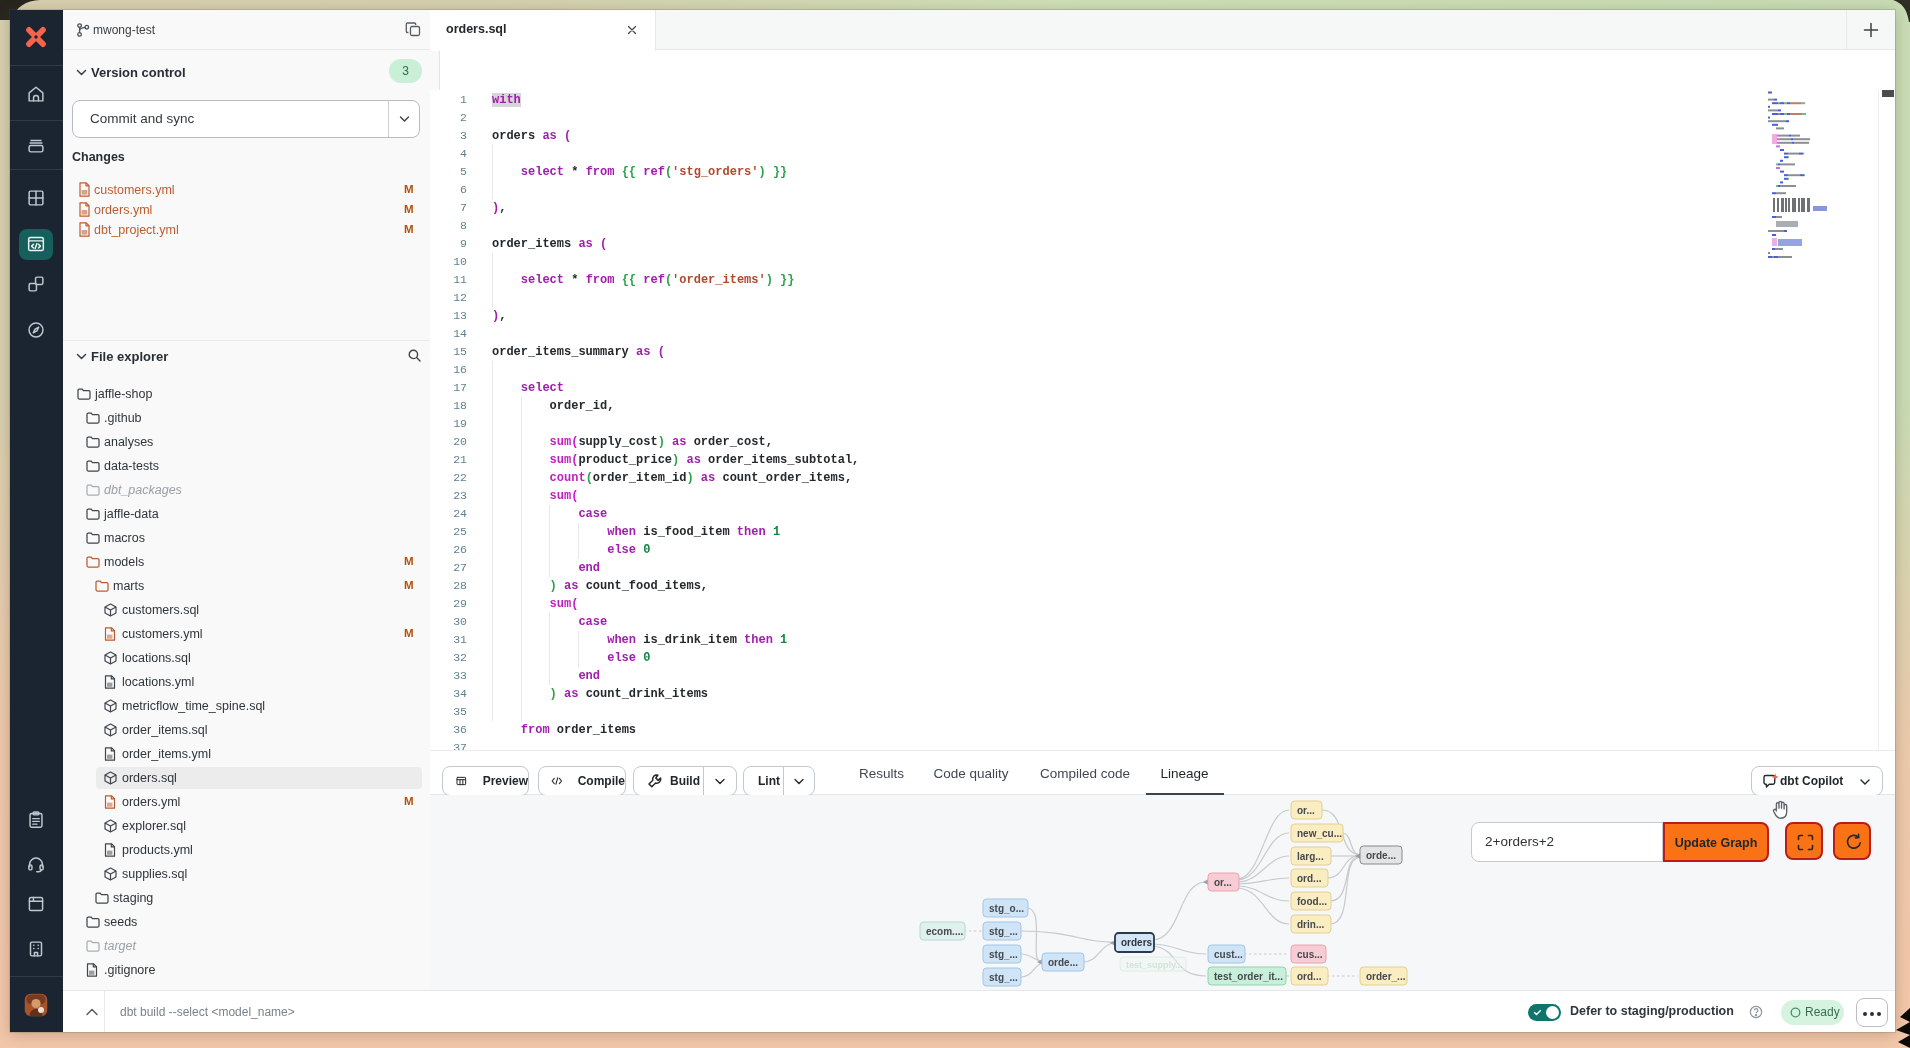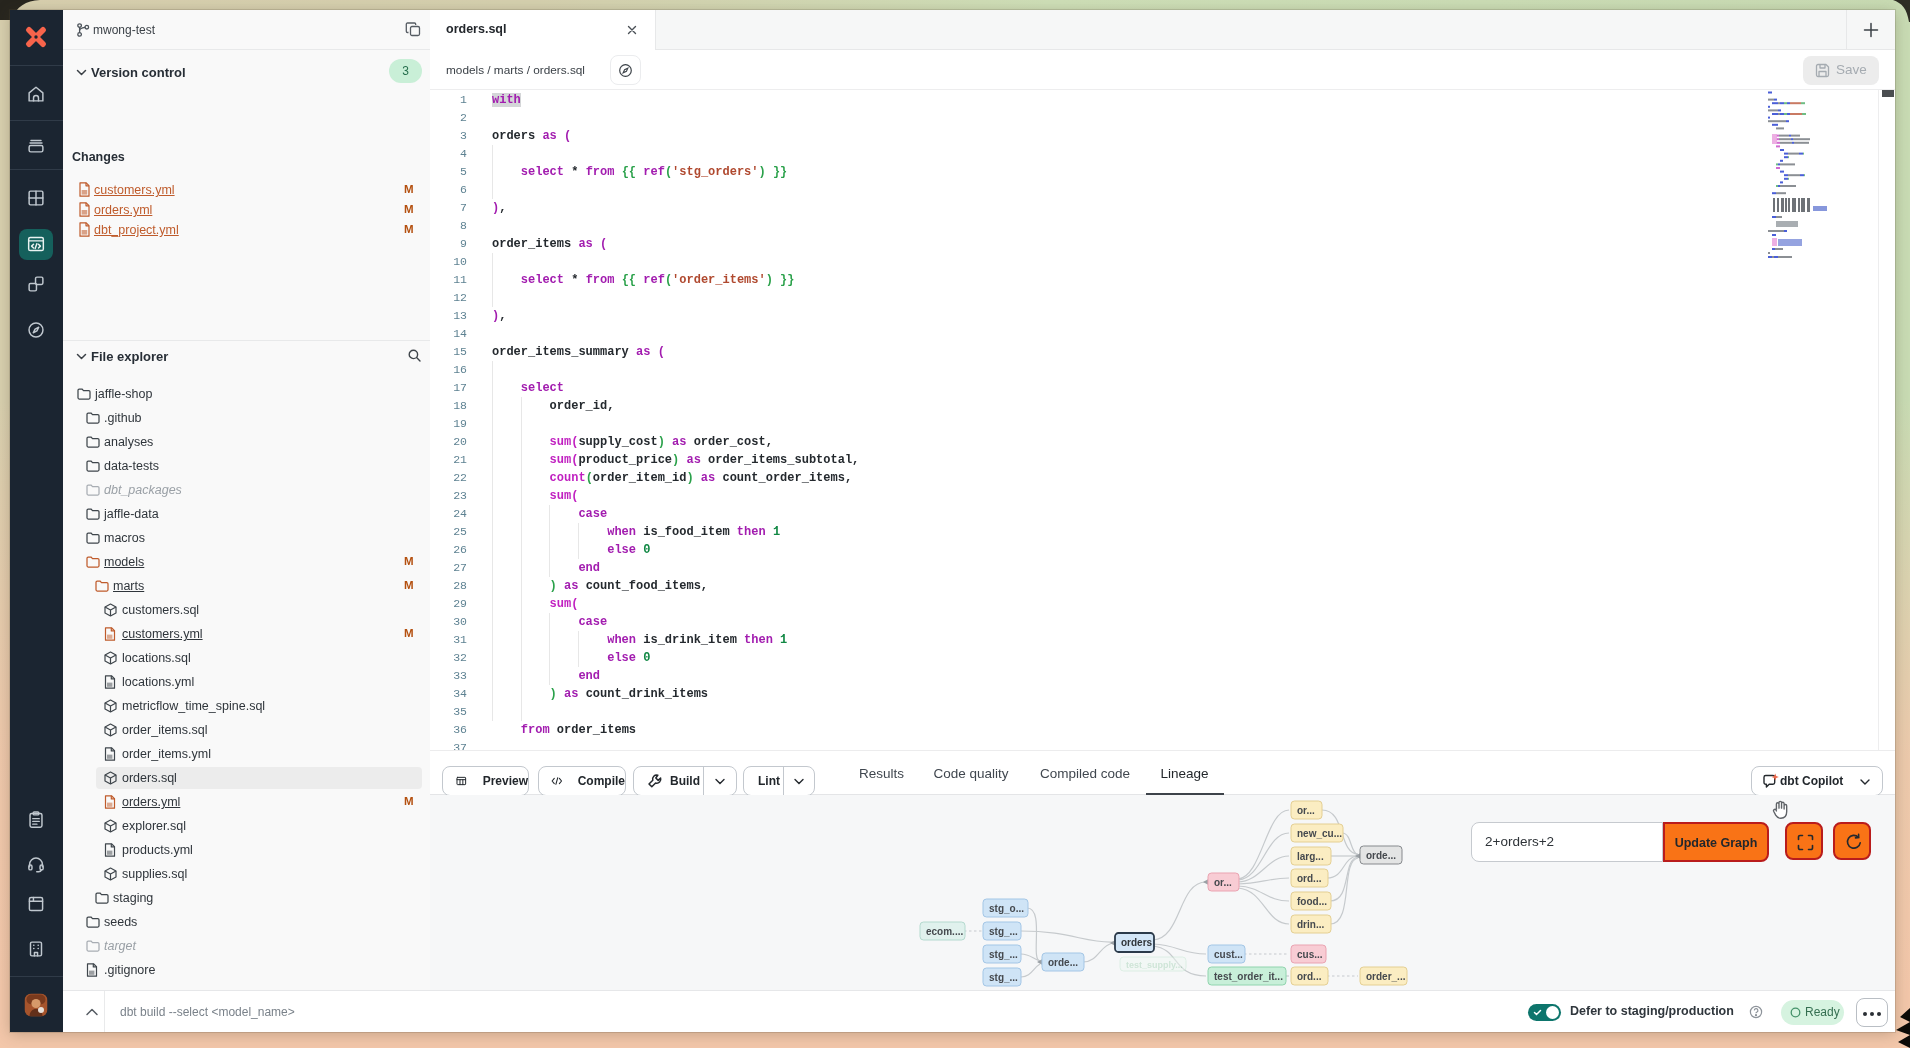--- a/index.html
+++ b/index.html
@@ -8,21 +8,21 @@
 .abs{position:absolute;}
 #win{position:absolute;left:10px;top:10px;width:1885px;height:1022px;background:#fff;border-radius:0;overflow:hidden;box-shadow:0 2px 14px rgba(70,60,40,.28),0 0 0 1px rgba(90,80,60,.18);}
 
 #rail{position:absolute;left:0;top:0;width:53px;height:1022px;background:#1b2531;}
 .rdiv{position:absolute;left:0;width:53px;height:1px;background:#303b48;}
 .ric{position:absolute;left:26px;transform:translate(-50%,-50%);}
 
 #lpanel{position:absolute;left:53px;top:0;width:377px;height:980px;background:#f9f9f9;border-right:1px solid #e3e4e6;}
 .lp-txt{position:absolute;color:#343b42;font-size:12.5px;white-space:nowrap;}
 .sechead{position:absolute;font-weight:bold;font-size:13px;color:#272e36;white-space:nowrap;}
-.orange{color:#bf5b2b;text-decoration:underline;}
+.orange{color:#bf5b2b;}
 .mflag{position:absolute;font-weight:bold;font-size:11.5px;color:#b4500f;}
 .trow{position:absolute;height:24px;line-height:24px;font-size:12.5px;color:#2f353b;white-space:nowrap;}
 .gray-it{color:#9aa0a6;font-style:italic;}
 
 #tabbar{position:absolute;left:420px;top:0;width:1465px;height:40px;background:#f6f7f7;border-bottom:1px solid #e7e8e9;}
 #tab1{position:absolute;left:0;top:0;width:226px;height:41px;background:#fff;border-right:1px solid #e7e8e9;}
 #tabplus{position:absolute;right:0;top:0;width:49px;height:40px;border-left:1px solid #e7e8e9;}
 #crumb{position:absolute;left:420px;top:40px;width:1465px;height:40px;background:#fff;border-bottom:1px solid #ededee;}
 #code{position:absolute;left:420px;top:80px;width:1465px;height:660px;background:#fff;overflow:hidden;}
 .cl{position:absolute;left:0;height:18px;line-height:18px;font-family:"Liberation Mono",monospace;font-size:12px;font-weight:bold;white-space:pre;}
@@ -158,20 +158,27 @@
           <rect x="5.5" y="5.5" width="9" height="9" rx="1.5"></rect>
           <path d="M3.5 11.5 h-1 a1.2 1.2 0 0 1 -1.2 -1.2 v-7 A1.2 1.2 0 0 1 2.5 2 h7 a1.2 1.2 0 0 1 1.2 1.2 v.8"></path>
         </g>
       </svg>
 <div class="abs" style="left:0;top:39px;width:377px;height:1px;background:#e8e9ea"></div>
 <svg class="abs" style="left:12px;top:56px" width="13" height="13" viewBox="0 0 13 13">
         <path d="M2.5 4.5 L6.5 8.5 L10.5 4.5" fill="none" stroke="#3b4147" stroke-width="1.5" stroke-linecap="round" stroke-linejoin="round"></path>
       </svg>
 <div class="sechead" style="left:28px;top:55px">Version control</div>
 <div class="abs" style="left:326px;top:49px;width:33px;height:24px;border-radius:12px;background:#c9efd7;color:#266f4d;font-size:12px;text-align:center;line-height:24px">3</div>
+<div class="abs" style="left:9px;top:90px;width:348px;height:38px;background:#fff;border:1px solid #b7bcc2;border-radius:8px;">
+        <div class="abs" style="left:17px;top:10px;font-size:13.5px;color:#33393f">Commit and sync</div>
+        <div class="abs" style="right:30px;top:0;width:1px;height:36px;background:#cdd1d5"></div>
+        <svg class="abs" style="right:8px;top:13px" width="13" height="11" viewBox="0 0 13 11">
+          <path d="M2.5 3 L6.5 7 L10.5 3" fill="none" stroke="#3b4147" stroke-width="1.4" stroke-linecap="round"></path>
+        </svg>
+      </div>
 <div class="sechead" style="left:9px;top:140px;font-size:12.5px">Changes</div>
 <svg class="abs" style="left:15px;top:172px" width="13" height="15" viewBox="0 0 13 15">
         <g fill="none" stroke="#bf5b2b" stroke-width="1.2" stroke-linejoin="round">
           <path d="M2 .8 h6.2 L11 3.6 V14.2 H2 Z"></path>
           <path d="M8 .8 V3.8 H11"></path>
         </g>
         <rect x="3.6" y="8" width="5.6" height="4.6" fill="#bf5b2b" opacity=".55"></rect>
       </svg>
 <div class="lp-txt orange" style="left:31px;top:173px">customers.yml</div>
 <div class="mflag" style="left:341px;top:173px">M</div>
@@ -359,41 +366,20 @@
 <div id="tab1">
         <div class="abs" style="left:16px;top:12px;font-weight:bold;font-size:12.5px;color:#23272c">orders.sql</div>
         <svg class="abs" style="left:195px;top:13px" width="14" height="14" viewBox="0 0 14 14">
           <path d="M3.5 3.5 L10.5 10.5 M10.5 3.5 L3.5 10.5" stroke="#4a5056" stroke-width="1.4" stroke-linecap="round"></path>
         </svg>
       </div>
 <div id="tabplus">
         <svg class="abs" style="left:15px;top:11px" width="18" height="18" viewBox="0 0 18 18">
           <path d="M9 2.5 V15.5 M2.5 9 H15.5" stroke="#3b4147" stroke-width="1.5" stroke-linecap="round"></path>
         </svg>
-      </div>
-</div>
-<div id="crumb">
-<div class="abs" style="left:16px;top:13px;font-size:11.8px;color:#3b4147">models / marts / orders.sql</div>
-<div class="abs" style="left:180px;top:5px;width:31px;height:30px;border:1px solid #ebecee;border-radius:8px;background:#fff">
-        <svg class="abs" style="left:7px;top:7px" width="15" height="15" viewBox="0 0 15 15">
-          <g fill="none" stroke="#3f454b" stroke-width="1.2">
-            <circle cx="7.5" cy="7.5" r="5.8"></circle>
-            <path d="M5.2 9.8 L6.6 6.6 9.8 5.2 8.4 8.4 Z"></path>
-            <path d="M7.5 1.7 V.9 M7.5 14.1 v-.8"></path>
-          </g>
-        </svg>
-      </div>
-<div class="abs" style="left:1373px;top:6px;width:76px;height:29px;background:#ececec;border-radius:8px">
-        <svg class="abs" style="left:12px;top:7px" width="15" height="15" viewBox="0 0 15 15">
-          <g fill="none" stroke="#a5abb1" stroke-width="1.3" stroke-linejoin="round">
-            <path d="M1.5 3 a1.5 1.5 0 0 1 1.5-1.5 h8 L13.5 4 V12 a1.5 1.5 0 0 1-1.5 1.5 H3 A1.5 1.5 0 0 1 1.5 12 Z"></path>
-            <path d="M4 13.2 V8.5 H11 V13.2 M5 1.8 V5 H10 V1.8"></path>
-          </g>
-        </svg>
-        <div class="abs" style="left:33px;top:6px;font-size:13.5px;color:#a5abb1">Save</div>
       </div>
 </div>
 <div id="code">
 <div class="guide" style="left:62px;top:55px;height:54px"></div>
 <div class="guide" style="left:62px;top:163px;height:54px"></div>
 <div class="guide" style="left:62px;top:271px;height:360px"></div>
 <div class="guide" style="left:91px;top:307px;height:324px"></div>
 <div class="guide" style="left:119px;top:415px;height:72px"></div>
 <div class="guide" style="left:119px;top:523px;height:72px"></div>
 <div class="guide" style="left:148px;top:433px;height:36px"></div>

